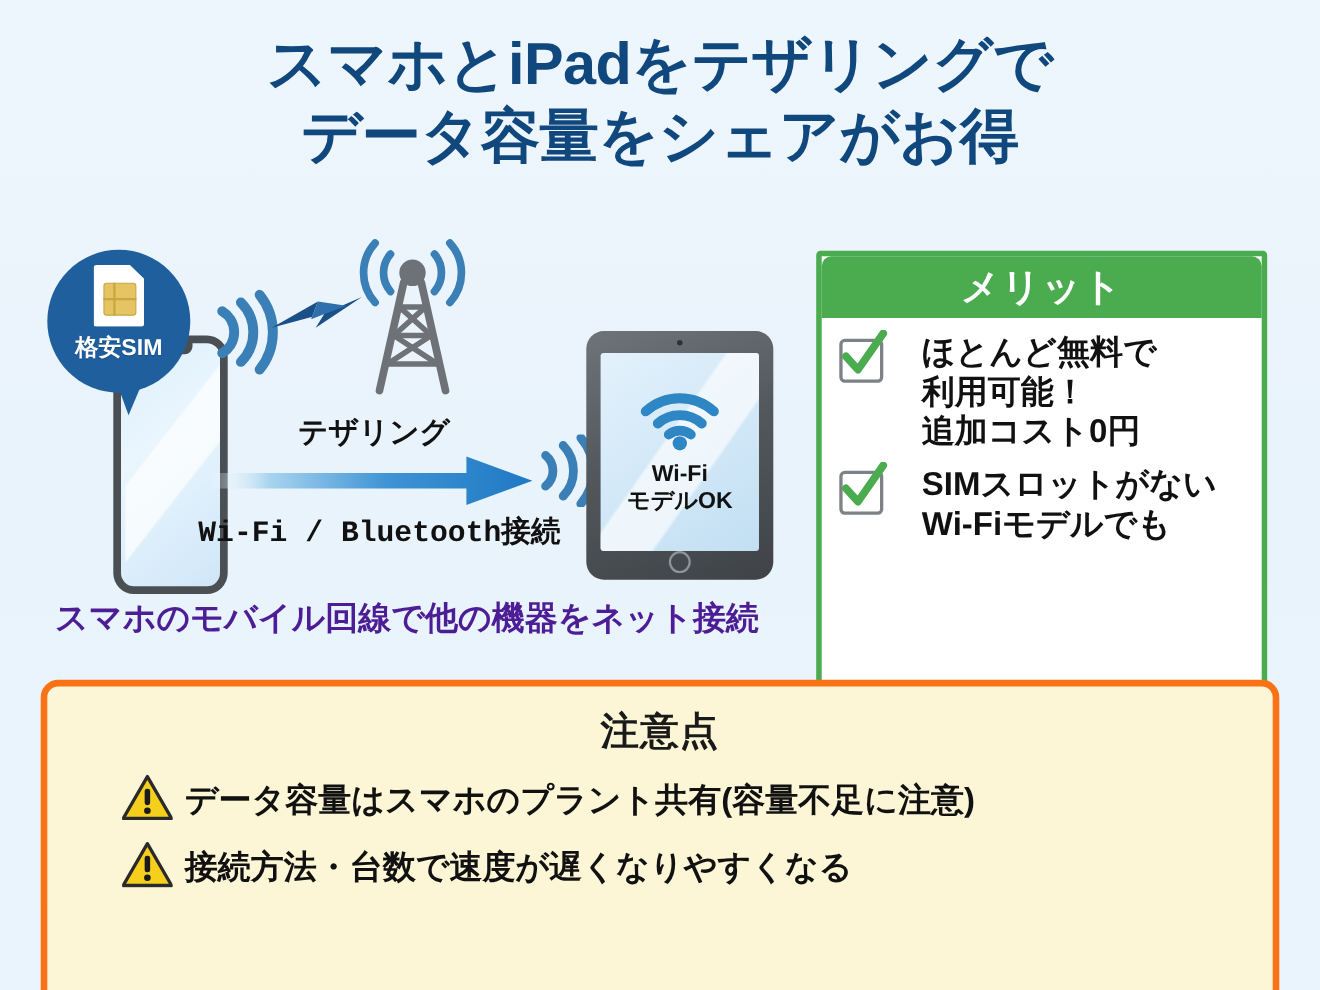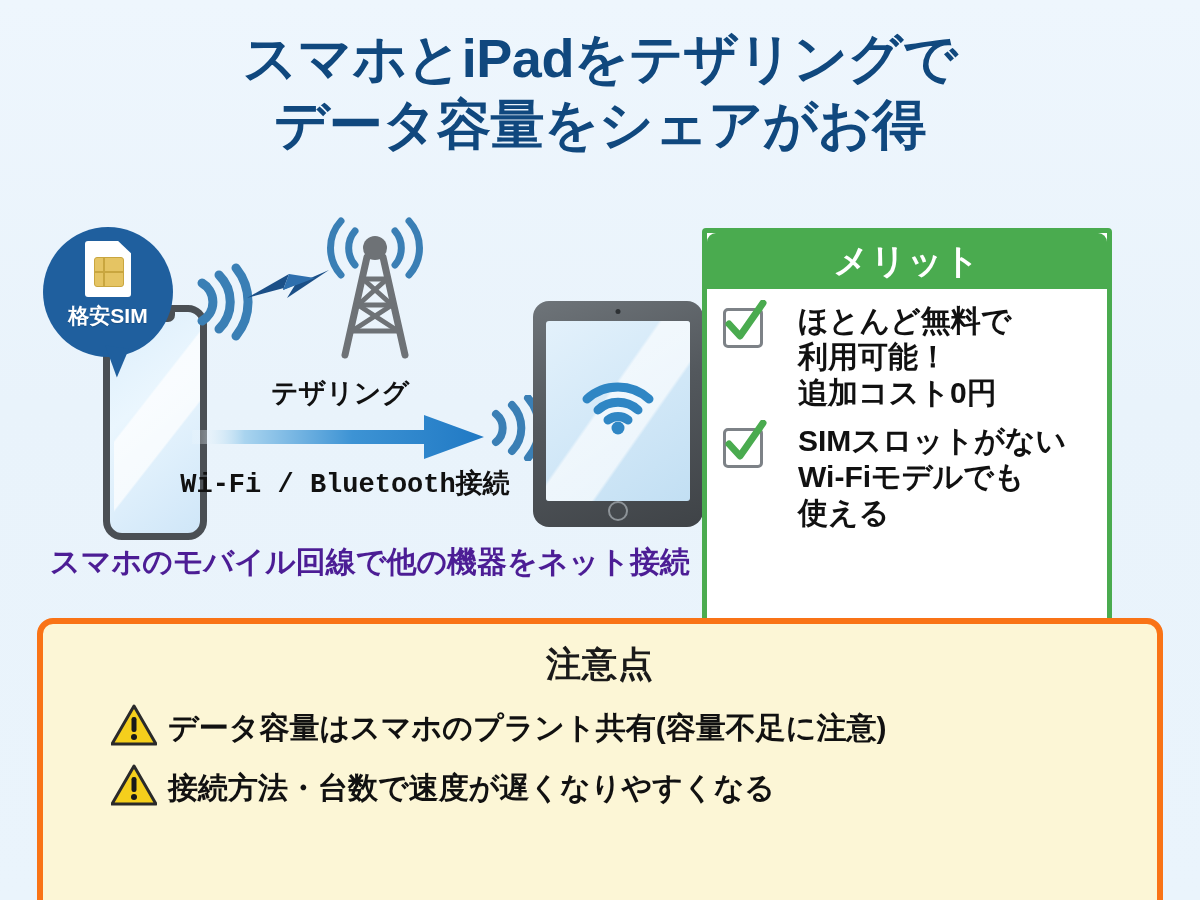--- a/index.html
+++ b/index.html
@@ -133,21 +133,21 @@
   .tablet-arcs{position:absolute;left:482px;top:190px;}
 
   
   .caption{
     position:absolute;left:40px;top:337px;width:660px;text-align:center;
     font-size:30px;font-weight:700;color:#4c1d95;white-space:nowrap;
   }
 
   
   .merit{
-    position:absolute;left:702px;top:228px;width:410px;height:416px;
+    position:absolute;left:742px;top:228px;width:410px;height:416px;
     border:5px solid #4aab4f;border-radius:4px;background:#ffffff;
     box-sizing:border-box;
   }
   .merit-head{
     height:56px;background:#4aab4f;border-radius:9px 9px 0 0;
     display:flex;align-items:center;justify-content:center;
     color:#ffffff;font-size:35px;font-weight:700;letter-spacing:1px;
   }
   .merit-body{padding:14px 12px 0 16px;}
   .merit-item{display:flex;align-items:flex-start;margin-bottom:12px;}
@@ -277,20 +277,24 @@
         <div class="tablet-wifi">
           <svg width="74" height="56" viewBox="0 0 74 56">
             <g fill="none" stroke="#2f86c4" stroke-linecap="round">
               <path d="M6 20 A46 46 0 0 1 68 20" stroke-width="9"></path>
               <path d="M17 31 A30 30 0 0 1 57 31" stroke-width="9"></path>
               <path d="M27 41 A16 16 0 0 1 47 41" stroke-width="9"></path>
             </g>
             <circle cx="37" cy="49" r="6.5" fill="#2f86c4"></circle>
           </svg>
         </div>
+        <div class="tablet-text">
+          <span>Wi-Fi</span>
+          <span>モデルOK</span>
+        </div>
       </div>
       <div class="tablet-home"></div>
     </div>
 
     <div class="caption">スマホのモバイル回線で他の機器をネット接続</div>
   </div>
 
   <div class="merit">
     <div class="merit-head">メリット</div>
     <div class="merit-body">
@@ -310,21 +314,20 @@
 
       <div class="merit-item">
         <div class="chk">
           <svg width="44" height="46" viewBox="0 0 44 46">
             <path d="M6 24 L17 36 L40 3" fill="none" stroke="#4aab4f" stroke-width="7" stroke-linecap="round" stroke-linejoin="round"></path>
           </svg>
         </div>
         <div class="merit-text">
           <span>SIMスロットがない</span>
           <span>Wi-Fiモデルでも</span>
-          <span>使える</span>
         </div>
       </div>
 
     </div>
   </div>
 
   <div class="notice">
     <div class="notice-title">注意点</div>
     <div class="notice-list">
 

